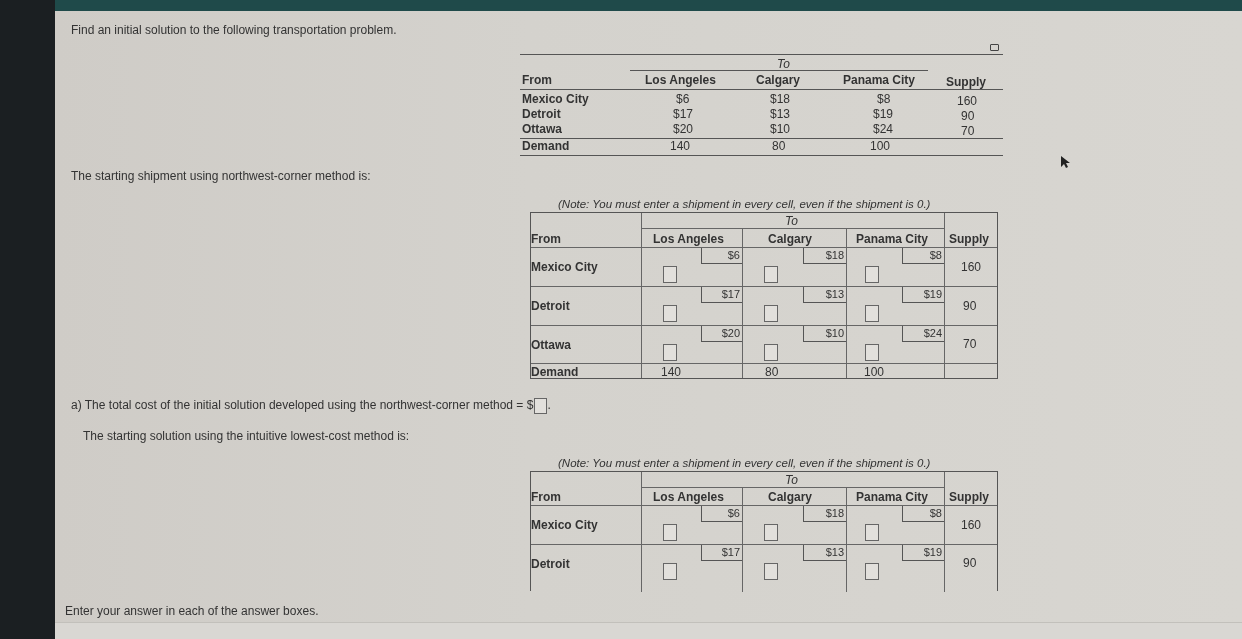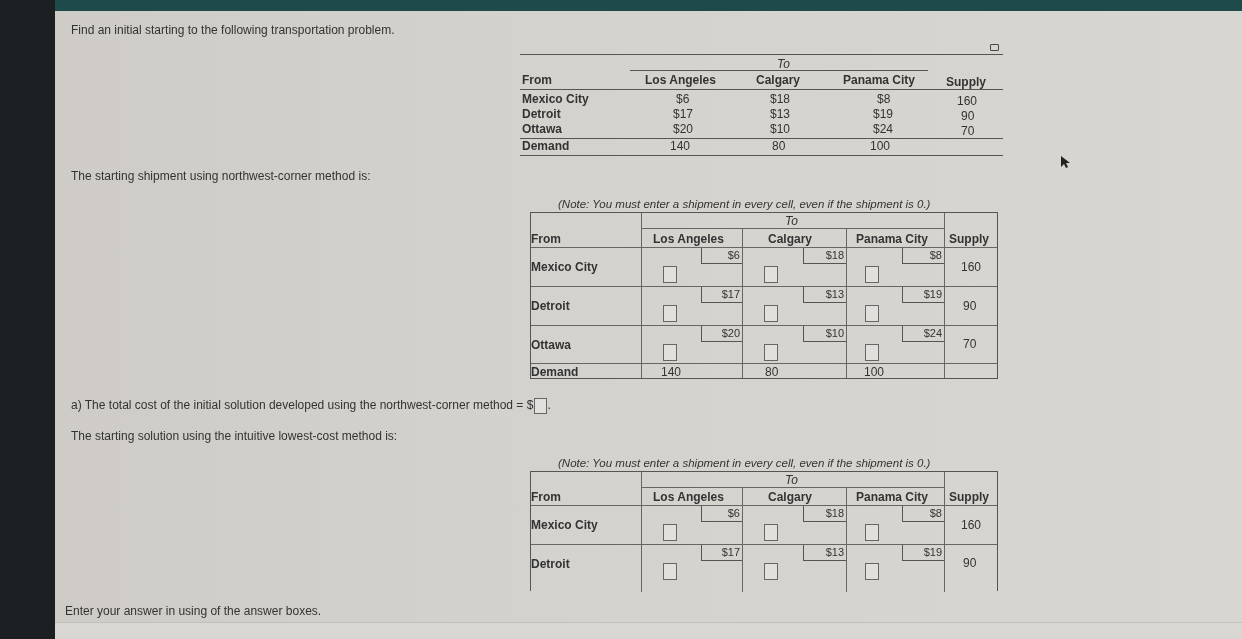--- a/index.html
+++ b/index.html
@@ -57,21 +57,21 @@
   }
 </style>
 </head>
 <body>
 
 <div class="topbar"></div>
 <div class="leftbar"></div>
 
 <div class="page"></div>
 
-<div class="txt" style="left:71px; top:23px;">Find an initial starting to the following transportation problem.</div>
+<div class="txt" style="left:71px; top:23px;">Find an initial solution to the following transportation problem.</div>
 
 <div class="copy-icon"></div>
 <div class="given">
   <div class="rule" style="top:0;"></div>
   <div class="cell" style="left:257px; top:3px; font-style:italic;">To</div>
   <div class="rule" style="top:16px; left:110px; right:75px; border-top-width:1px;"></div>
   <div class="cell b" style="left:2px; top:19px;">From</div>
   <div class="cell b" style="left:125px; top:19px;">Los Angeles</div>
   <div class="cell b" style="left:236px; top:19px;">Calgary</div>
   <div class="cell b" style="left:323px; top:19px;">Panama City</div>
@@ -157,21 +157,21 @@
   <div class="t b" style="left:0; top:152px;">Demand</div>
   <div class="t" style="left:130px; top:152px;">140</div>
   <div class="t" style="left:234px; top:152px;">80</div>
   <div class="t" style="left:333px; top:152px;">100</div>
 </div>
 
 <div class="txt" style="left:71px; top:398px;">
   <span>a) The total cost of the initial solution developed using the northwest-corner method = $</span><span class="inline-box"></span><span>.</span>
 </div>
 
-<div class="txt" style="left:71px; top:429px;">The starting solution using the intuitive lowest-cost method is:</div>
+<div class="txt" style="left:83px; top:429px;">The starting solution using the intuitive lowest-cost method is:</div>
 
 <div class="note" style="left:558px; top:457px;">(Note: You must enter a shipment in every cell, even if the shipment is 0.)</div>
 <div class="grid" style="left:530px; top:471px; width:468px; height:120px; border-bottom:none;">
   <div class="ln" style="left:110px; top:0; width:1px; height:120px;"></div>
   <div class="ln" style="left:211px; top:15px; width:1px; height:105px;"></div>
   <div class="ln" style="left:315px; top:15px; width:1px; height:105px;"></div>
   <div class="ln" style="left:413px; top:0; width:1px; height:120px;"></div>
   <div class="ln" style="left:110px; top:15px; width:303px; height:1px;"></div>
   <div class="ln" style="left:0; top:33px; width:466px; height:1px;"></div>
   <div class="ln" style="left:0; top:72px; width:466px; height:1px;"></div>
@@ -200,13 +200,13 @@
   <div class="ansbox" style="left:233px; top:91px;"></div>
   <div class="ansbox" style="left:334px; top:91px;"></div>
   <div class="t" style="left:432px; top:84px;">90</div>
 </div>
 
 <svg style="position:absolute; left:1060px; top:155px;" width="10" height="14" viewBox="0 0 10 14">
   <path d="M1 1 L1 12 L4 9 L6 13 L8 12 L6 8 L10 8 Z" fill="#222"></path>
 </svg>
 
 <div style="position:absolute; left:55px; top:622px; width:1187px; height:17px; background:#d9d7d3; border-top:1px solid #c2c0bb;"></div>
-<div class="txt" style="left:65px; top:604px;">Enter your answer in using of the answer boxes.</div>
+<div class="txt" style="left:65px; top:604px;">Enter your answer in each of the answer boxes.</div>
 
 </body></html>

